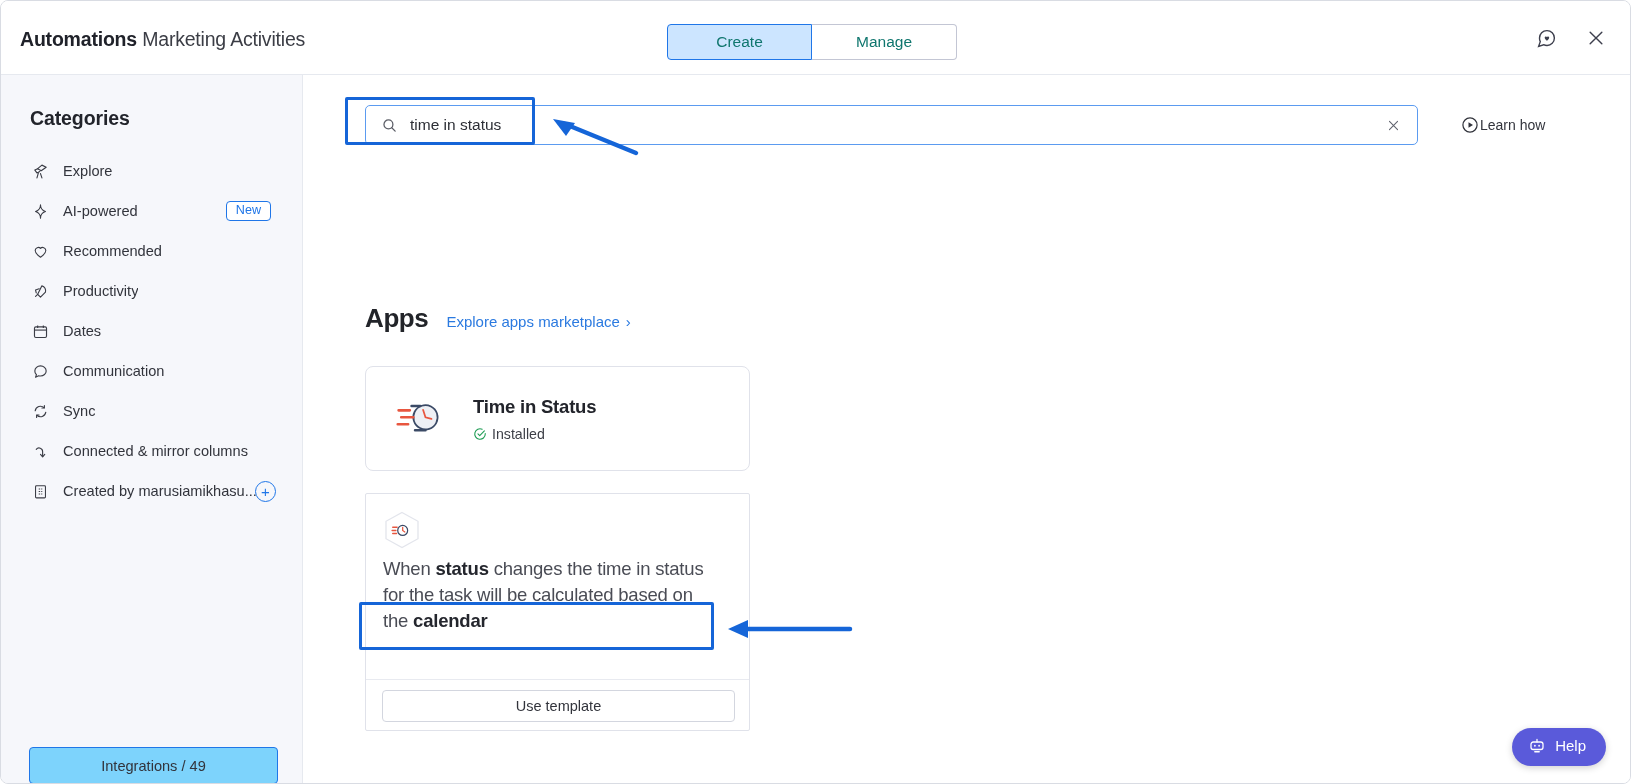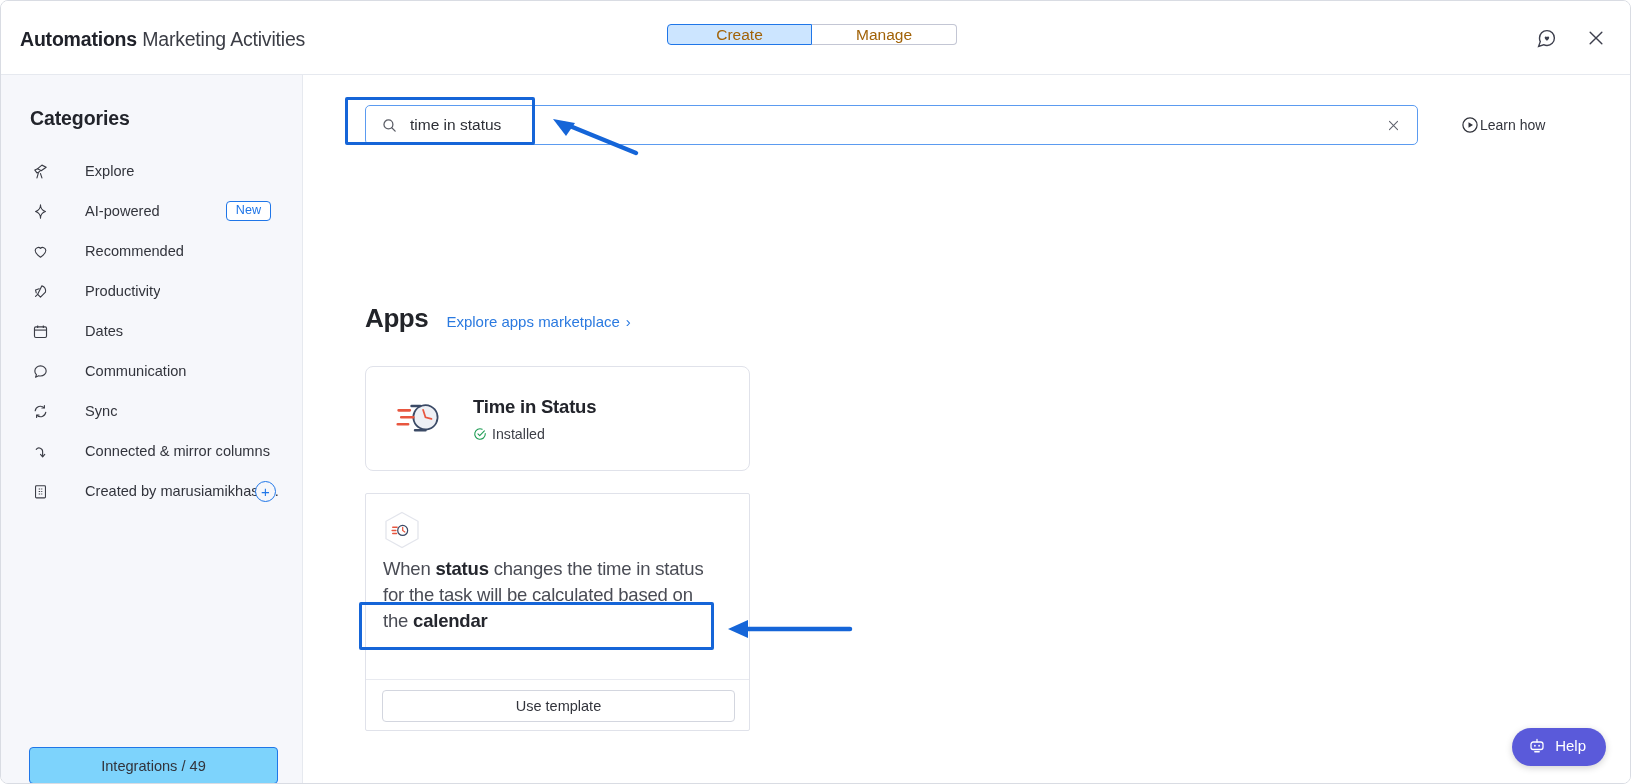--- a/index.html
+++ b/index.html
@@ -39,26 +39,26 @@
   .header-title span.sub { font-weight: 400; color: #3b3d45; }
 
   .tabs {
     position: absolute;
     left: 666px; top: 23px;
     display: flex;
     height: 38px;
   }
   .tab {
     width: 145px;
-    height: 21px;
+    height: 36px;
     display: flex;
     align-items: center;
     justify-content: center;
     font-size: 15.5px;
-    color: #a16207;
+    color: #0f766e;
     background: #ffffff;
     border: 1px solid #c3c6d4;
     cursor: pointer;
     user-select: none;
   }
   .tab:first-child {
     border-radius: 4px 0 0 4px;
     background: #cce5ff;
     border-color: #1f76e8;
   }
@@ -108,21 +108,20 @@
     left: 0; top: 76px;
     width: 302px;
   }
   .cat-item {
     position: relative;
     display: flex;
     align-items: center;
     height: 40px;
     padding-left: 29px;
     cursor: pointer;
-    gap: 22px;
   }
   .cat-ico {
     width: 20px; height: 20px;
     display: flex; align-items: center; justify-content: center;
     color: #3b3d46;
     flex: 0 0 20px;
   }
   .cat-label {
     margin-left: 13px;
     font-size: 14.6px;

